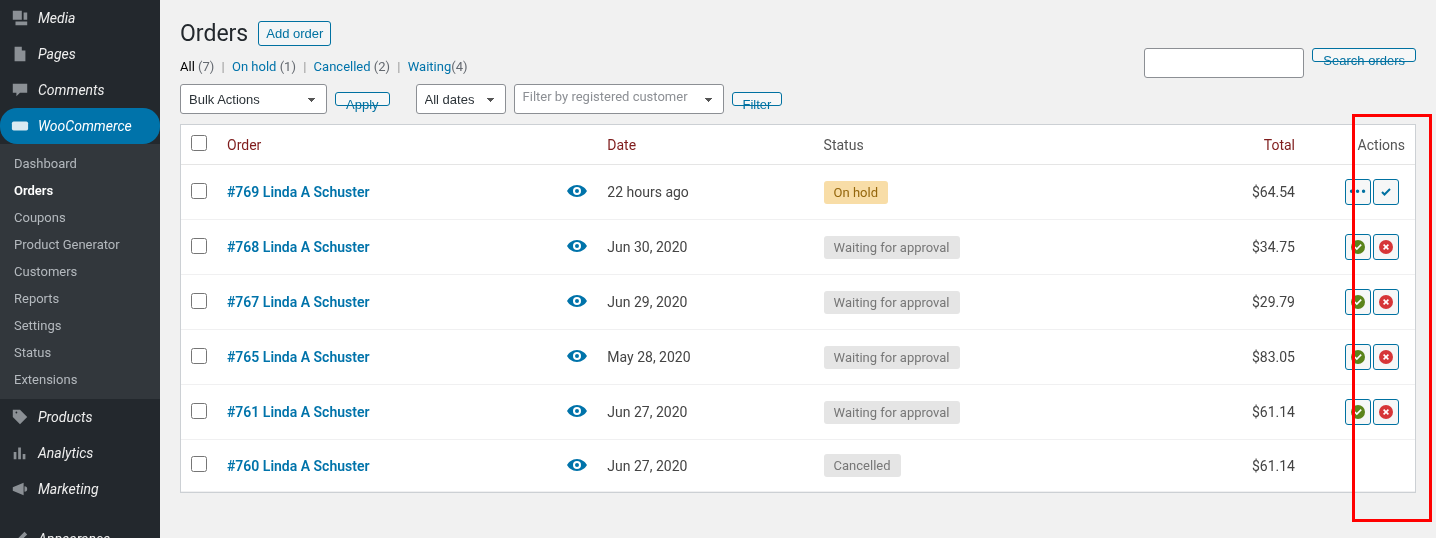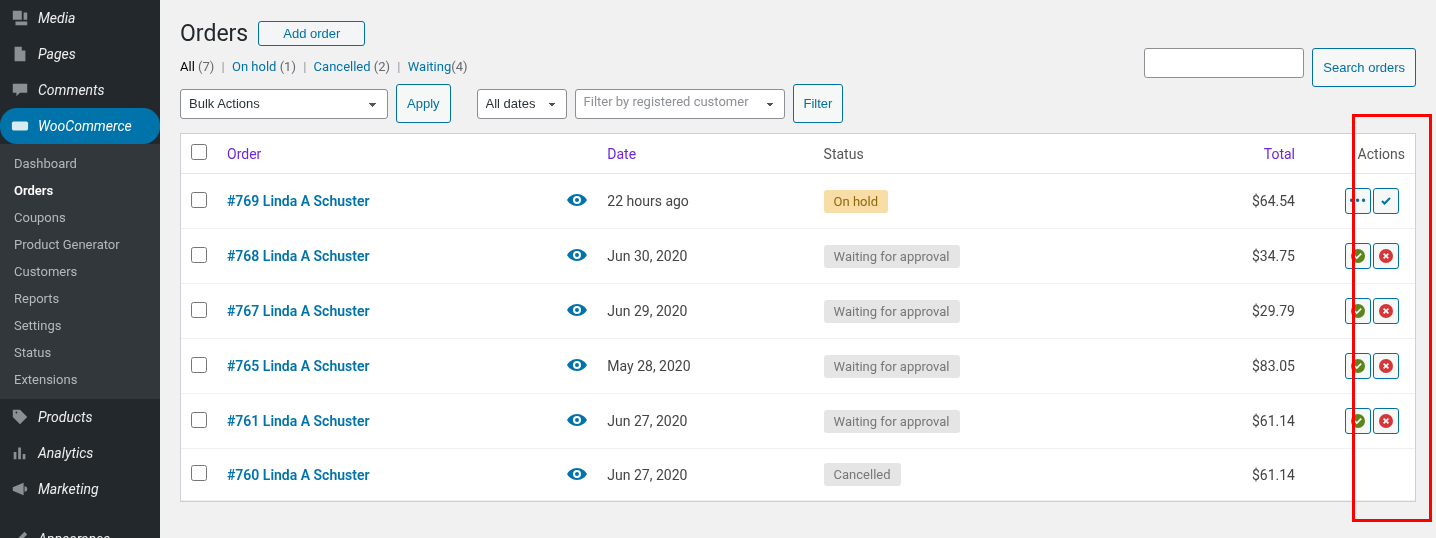--- a/index.html
+++ b/index.html
@@ -11,35 +11,35 @@
   .sidebar .menu-item.active::after { content:""; position:absolute; right:-8px; top:50%; margin-top:-8px; border:8px solid transparent; border-right-color:#f1f1f1; }
   .sidebar .menu-item .mi-icon { width: 20px; height: 20px; display:flex; align-items:center; justify-content:center; margin-right: 8px; opacity:0.85; }
   .sidebar .menu-item .mi-icon svg { width:18px; height:18px; fill:#9ea3a8; }
   .sidebar .menu-item.active .mi-icon svg { fill:#fff; }
   .sidebar .submenu { background: #32373c; padding: 6px 0; }
   .sidebar .submenu-item { padding: 6px 14px; color: #b4b9be; font-size: 13px; cursor: pointer; }
   .sidebar .submenu-item.current { color: #fff; font-weight: 600; }
   .main { flex: 1; padding: 10px 20px 0 20px; overflow: hidden; }
   .page-title-row { display:flex; align-items:center; gap:10px; margin: 10px 0 12px 0; }
   h1.page-title { font-size: 23px; font-weight: 400; color:#23282d; }
-  .add-order-btn { border:1px solid #0071a1; color:#0071a1; background:#f3f5f6; padding:4px 24px; border-radius:3px; font-size:13px; cursor:pointer; }
+  .add-order-btn { border:1px solid #0071a1; color:#0071a1; background:#f3f5f6; padding:4px 7px; border-radius:3px; font-size:13px; cursor:pointer; }
   .filter-links { font-size:13px; color:#646970; margin-bottom:10px; }
   .filter-links a { color:#0073aa; text-decoration:none; cursor:pointer; }
   .filter-links .count { color:#646970; }
   .filter-links .sep { color:#999; padding:0 4px; }
   .top-controls { display:flex; align-items:center; gap:8px; margin-bottom:10px; }
   select, .filter-customer { border:1px solid #8c8f94; border-radius:3px; background:#fff; padding:4px 24px 4px 8px; font-size:13px; color:#2c3338; height:30px; appearance:none; -webkit-appearance:none; background-image: linear-gradient(45deg, transparent 50%, #555 50%), linear-gradient(135deg, #555 50%, transparent 50%); background-position: calc(100% - 14px) 13px, calc(100% - 10px) 13px; background-size: 4px 4px, 4px 4px; background-repeat:no-repeat; }
   .filter-customer { width:210px; color:#8c8f94; }
-  .btn { border:1px solid #0071a1; color:#0071a1; background:#f6f7f7; border-radius:3px; padding:4px 10px; height:39px; font-size:13px; cursor:pointer; }
+  .btn { border:1px solid #0071a1; color:#0071a1; background:#f6f7f7; border-radius:3px; padding:4px 10px; height:14px; font-size:13px; cursor:pointer; }
   .search-area { position:absolute; top:48px; right:20px; display:flex; gap:8px; }
   .search-input { width:160px; height:30px; border:1px solid #8c8f94; border-radius:3px; padding:0 8px; font-size:13px; }
   .table-wrap { background:#fff; border:1px solid #ccd0d4; }
   table { width:100%; border-collapse:collapse; }
   thead th { text-align:left; padding:10px 10px; font-weight:400; color:#555; border-bottom:1px solid #e5e5e5; font-size:14px; }
-  thead th.sortable { color:#6d28d9; cursor:pointer; }
+  thead th.sortable { color:#7f1d1d; cursor:pointer; }
   tbody td { padding:14px 10px; border-bottom:1px solid #f0f0f1; vertical-align:middle; font-size:14px; }
   td.check-col, th.check-col { width:30px; text-align:center; }
   td.order-col a { color:#0073aa; font-weight:600; text-decoration:none; }
   td.preview-col { width:40px; text-align:center; }
   .eye-icon svg { width:20px; height:12px; fill:#0073aa; }
   .status-badge { display:inline-block; padding:4px 10px; border-radius:3px; font-size:13px; }
   .status-onhold { background:#f8dda7; color:#94660c; }
   .status-waiting { background:#e5e5e5; color:#777; }
   .status-cancelled { background:#e5e5e5; color:#777; }
   td.total-col { text-align:right; padding-right:40px; }
@@ -157,21 +157,21 @@
       <span class="count">(7)</span>
       <span class="sep">|</span>
       <a><span>On hold</span> <span class="count">(1)</span></a>
       <span class="sep">|</span>
       <a><span>Cancelled</span> <span class="count">(2)</span></a>
       <span class="sep">|</span>
       <a><span>Waiting</span><span class="count">(4)</span></a>
     </div>
 
     <div class="top-controls">
-      <select style="width:208px"><option>Bulk Actions</option></select>
+      <select style="width:147px"><option>Bulk Actions</option></select>
       <button class="btn">Apply</button>
       <div style="width:10px"></div>
       <select style="width:90px"><option>All dates</option></select>
       <div class="filter-customer">Filter by registered customer</div>
       <button class="btn">Filter</button>
     </div>
 
     <div class="table-wrap">
       <table>
         <thead>

